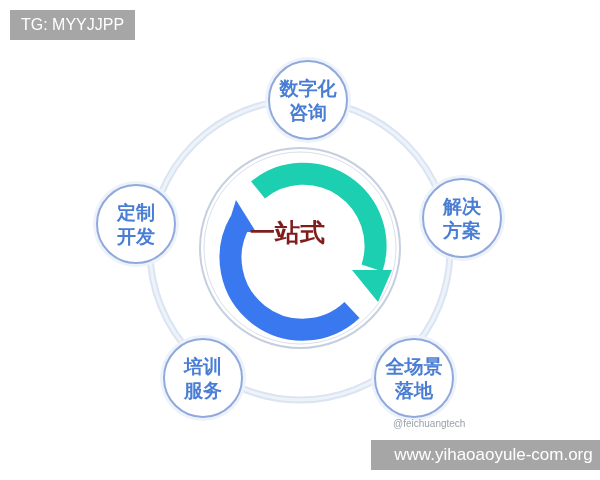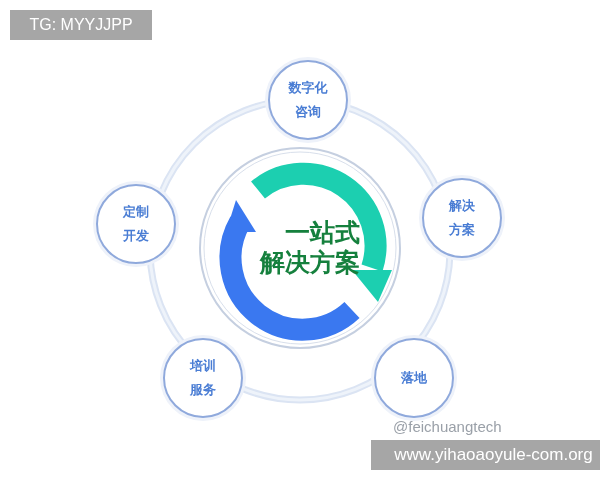--- a/index.html
+++ b/index.html
@@ -1,28 +1,28 @@
 <!DOCTYPE html>
 <html><head>
 <meta charset="utf-8">
 <style>
   html, body { margin:0; padding:0; }
   body { width:600px; height:480px; background:#ffffff; position:relative; overflow:hidden;
          font-family:"DejaVu Sans", sans-serif; }
   .tag { position:absolute; background:#a6a6a6; color:#fff; font-family:"Liberation Sans", sans-serif; }
-  .tag-top { left:10px; top:10px; width:142px; height:30px; line-height:30px; font-size:16px; text-align:center; }
+  .tag-top { left:10px; top:10px; width:125px; height:30px; line-height:30px; font-size:16px; text-align:center; }
   .tag-bottom { left:371px; top:440px; width:219px; height:30px; line-height:30px; font-size:17px; text-align:center;padding-left:13px; }
-  .wm { position:absolute; left:393px; top:418px; font-size:15px; color:#9aa0a8; font-family:"Liberation Sans", sans-serif; }
+  .wm { position:absolute; left:393px; top:418px; font-size:10px; color:#9aa0a8; font-family:"Liberation Sans", sans-serif; }
   svg.diagram { position:absolute; left:0; top:0; }
   .node { position:absolute; width:76px; height:76px; border-radius:50%; background:#fff;
           border:2px solid #8fa9dc; box-shadow:0 0 0 3px #eef2fa;
           display:flex; flex-direction:column; align-items:center; justify-content:center;
-          color:#4a7dd4; font-weight:bold; font-size:13px; line-height:24px; }
-  .center-text { position:absolute; left:250px; top:218px; width:110px; text-align:right;
-                 color:#15803d; font-weight:bold; font-size:25px; line-height:30px; }
+          color:#4a7dd4; font-weight:bold; font-size:19px; line-height:24px; }
+  .center-text { position:absolute; left:250px; top:218px; width:110px; text-align:left;
+                 color:#7f1d1d; font-weight:bold; font-size:25px; line-height:30px; }
 </style>
 </head>
 <body>
 
 <div class="tag tag-top">TG: MYYJJPP</div>
 
 <svg class="diagram" width="600" height="480">
 
   <circle cx="300" cy="250" r="150" fill="none" stroke="#dbe4f3" stroke-width="7"></circle>
   <circle cx="300" cy="250" r="150" fill="none" stroke="#eef3fa" stroke-width="3"></circle>
@@ -32,32 +32,32 @@
 
   <path d="M258,190 A72,72 0 0 1 372,268" fill="none" stroke="#1ccfb0" stroke-width="22"></path>
   <polygon points="352,270 392,270 378,302" fill="#1ccfb0"></polygon>
 
   <path d="M352,310 A72,72 0 0 1 240,222" fill="none" stroke="#3a78f0" stroke-width="22"></path>
   <polygon points="226,232 256,232 236,200" fill="#3a78f0"></polygon>
 </svg>
 
 <div class="center-text">
   <div>一站式</div>
-  <div>解决方案</div>
 </div>
 
 <div class="node" style="left:268px; top:60px;">
   <span>数字化</span>
   <span>咨询</span>
 </div>
 <div class="node" style="left:422px; top:178px;">
   <span>解决</span>
   <span>方案</span>
 </div>
 <div class="node" style="left:374px; top:338px;">
+  <span>全场景</span>
   <span>落地</span>
 </div>
 <div class="node" style="left:163px; top:338px;">
   <span>培训</span>
   <span>服务</span>
 </div>
 <div class="node" style="left:96px; top:184px;">
   <span>定制</span>
   <span>开发</span>
 </div>

